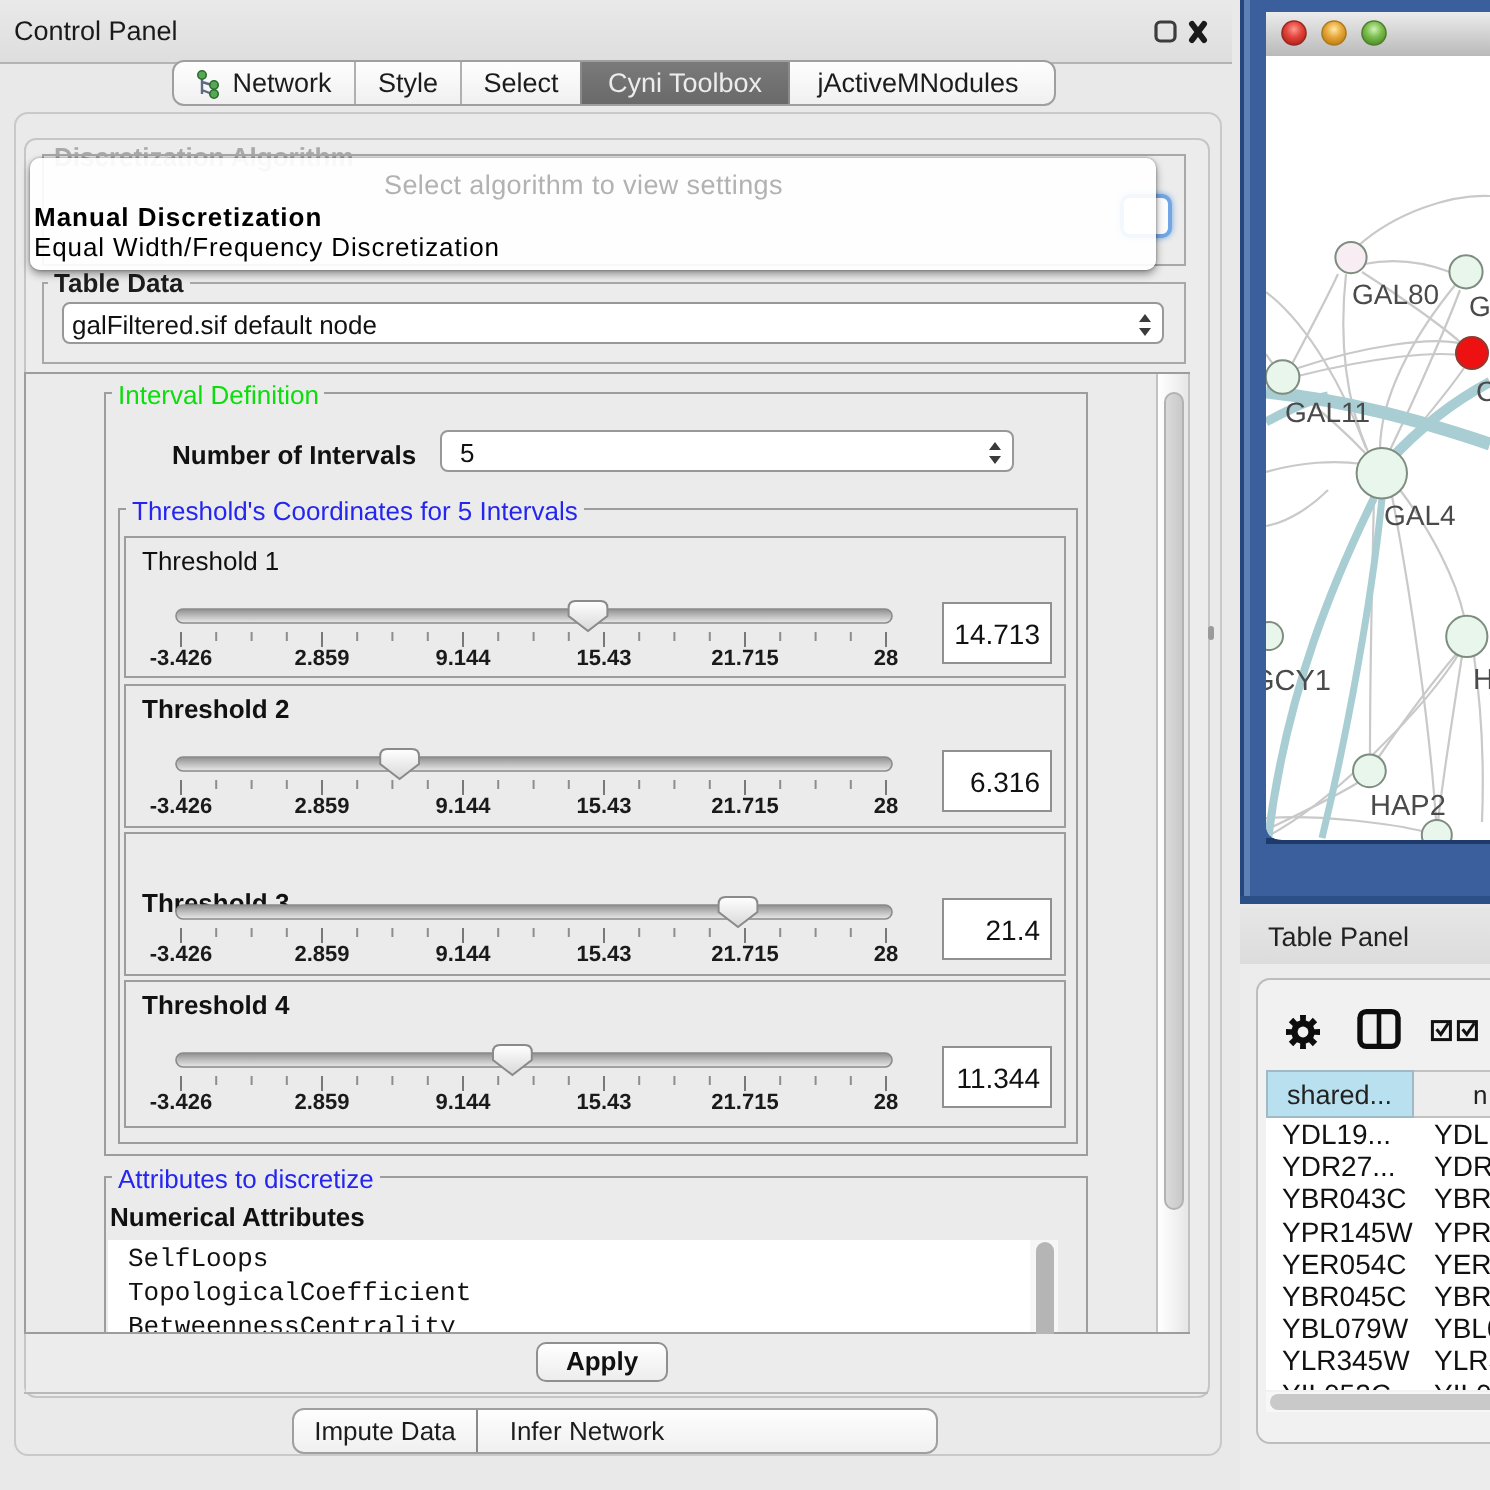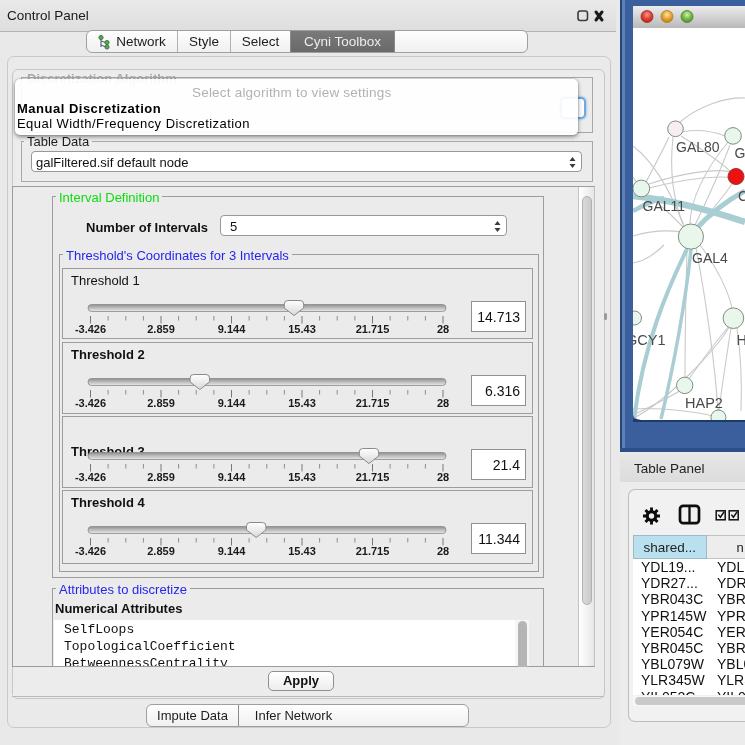--- a/index.html
+++ b/index.html
@@ -21,27 +21,28 @@
 <div class="abs" style="left:86px;top:30px;width:440px;height:21px;background:linear-gradient(#fefefe,#f0f0f0);border:1px solid #9f9f9f;border-radius:6px;overflow:hidden;display:flex;">
     <div style="width:91px;height:100%;color:#1c1c1c;border-right:1px solid #b0b0b0;display:flex;align-items:center;justify-content:center;font-size:13.5px;box-sizing:border-box;"><svg width="13" height="16" viewBox="0 0 13 16" style="margin-right:5px;">
         <path d="M3 4 L3 13 M3 7 L8 8.5 M3 11 L8 13" stroke="#5a6b80" stroke-width="1.2" fill="none"></path>
         <circle cx="3" cy="3.5" r="2.1" fill="#55a855" stroke="#2d6b2d" stroke-width="0.8"></circle>
         <circle cx="9" cy="8.5" r="2.1" fill="#55a855" stroke="#2d6b2d" stroke-width="0.8"></circle>
         <circle cx="9" cy="13" r="2.1" fill="#55a855" stroke="#2d6b2d" stroke-width="0.8"></circle>
       </svg>Network</div>
     <div style="width:53px;height:100%;color:#1c1c1c;border-right:1px solid #b0b0b0;display:flex;align-items:center;justify-content:center;font-size:13.5px;box-sizing:border-box;">Style</div>
     <div style="width:60px;height:100%;color:#1c1c1c;border-right:1px solid #8a8a8a;display:flex;align-items:center;justify-content:center;font-size:13.5px;box-sizing:border-box;">Select</div>
     <div style="width:104px;height:100%;background:linear-gradient(#7a7a7a,#696969);color:#ececec;border-right:1px solid #8a8a8a;display:flex;align-items:center;justify-content:center;font-size:13.5px;box-sizing:border-box;">Cyni Toolbox</div>
+    <div style="width:128px;height:100%;color:#1c1c1c;display:flex;align-items:center;justify-content:center;font-size:13.5px;box-sizing:border-box;">jActiveMNodules</div>
   </div>
 <div class="gbox" style="left:21px;top:77px;width:570px;height:54px;border-color:#a8a8a8;"></div>
 <div class="gtitle" style="left:24px;top:71px;font-size:13px;font-weight:bold;color:#a9a9a9;background:transparent;">Discretization Algorithm</div>
 <div class="abs" style="left:560px;top:97px;width:26px;height:22px;background:#fdfdfd;border:2px solid #72a7e4;border-radius:5px;box-shadow:0 0 3px #72a7e4;box-sizing:border-box;"></div>
 
 <div class="gbox" style="left:21px;top:141px;width:570px;height:39px;border-color:#a8a8a8;"></div>
-<div class="gtitle" style="left:24px;top:134px;font-size:13px;font-weight:400;color:#1d1d1d;background:#ececec;">Table Data</div>
+<div class="gtitle" style="left:24px;top:134px;font-size:13px;font-weight:700;color:#1d1d1d;background:#ececec;">Table Data</div>
 <div class="abs" style="left:31px;top:151px;width:551px;height:21px;background:#fff;border:1px solid #989898;border-radius:4px;box-sizing:border-box;">
  <div class="abs" style="left:4px;top:2.5px;font-size:13px;color:#111;">galFiltered.sif default node</div>
  <svg class="abs" style="right:5px;top:5px;" width="7" height="11" viewBox="0 0 7 11">
   <path d="M3.5 0 L6.5 4 L0.5 4 Z" fill="#3a3a3a"></path>
       <path d="M3.5 11 L6.5 7 L0.5 7 Z" fill="#3a3a3a"></path>
  </svg>
 </div>
 
 <div class="abs" style="left:12px;top:186px;width:583px;height:481px;border:1px solid #9d9d9d;background:#ebebeb;box-sizing:border-box;"></div>
 
@@ -49,21 +50,21 @@
 <div class="gtitle" style="left:56px;top:190px;font-size:13px;color:#0ddc0d;background:#ebebeb;">Interval Definition</div>
 <div class="abs" style="left:86px;top:220px;font-size:13px;font-weight:bold;color:#111;">Number of Intervals</div>
 <div class="abs" style="left:220px;top:215px;width:287px;height:21px;background:#fff;border:1px solid #989898;border-radius:4px;box-sizing:border-box;">
  <div class="abs" style="left:9px;top:2.5px;font-size:13px;color:#111;">5</div>
  <svg class="abs" style="right:5px;top:5px;" width="7" height="11" viewBox="0 0 7 11">
   <path d="M3.5 0 L6.5 4 L0.5 4 Z" fill="#3a3a3a"></path>
       <path d="M3.5 11 L6.5 7 L0.5 7 Z" fill="#3a3a3a"></path>
  </svg>
 </div>
 <div class="gbox" style="left:59px;top:254px;width:478px;height:316px;border-color:#9d9d9d;"></div>
-<div class="gtitle" style="left:63px;top:248px;font-size:13px;color:#2525f0;background:#ebebeb;">Threshold's Coordinates for 3 Intervals</div>
+<div class="gtitle" style="left:63px;top:248px;font-size:13px;color:#2525f0;background:#ebebeb;">Threshold's Coordinates for 5 Intervals</div>
 <div class="abs" style="left:62px;top:268px;width:471px;height:71px;border:1px solid #9d9d9d;background:#ebebeb;box-sizing:border-box;"></div>
 <div class="abs" style="left:71px;top:273px;font-size:13px;font-weight:normal;color:#111;">Threshold 1</div>
 <svg class="abs" style="left:62px;top:296px;" width="400" height="42" viewBox="0 0 400 42">
     <defs>
       <linearGradient id="tr1" x1="0" y1="0" x2="0" y2="1">
         <stop offset="0" stop-color="#8e8e8e"></stop>
         <stop offset="0.45" stop-color="#b9b9b9"></stop>
         <stop offset="1" stop-color="#e9e9e9"></stop>
       </linearGradient>
       <linearGradient id="th1" x1="0" y1="0" x2="0" y2="1">

